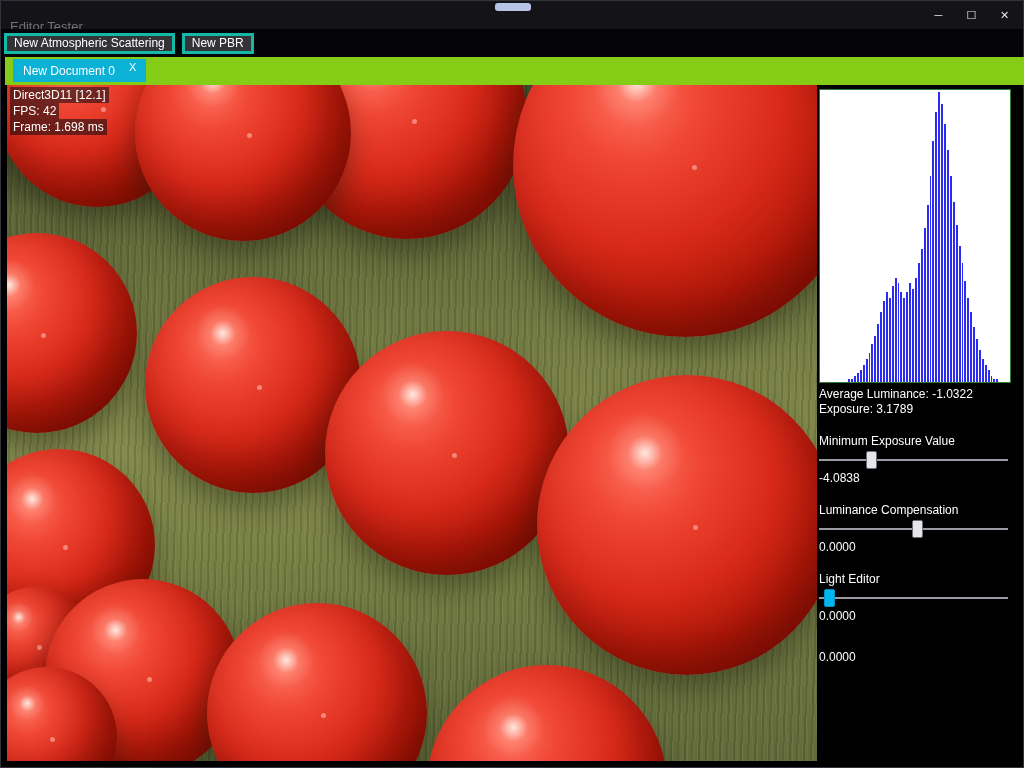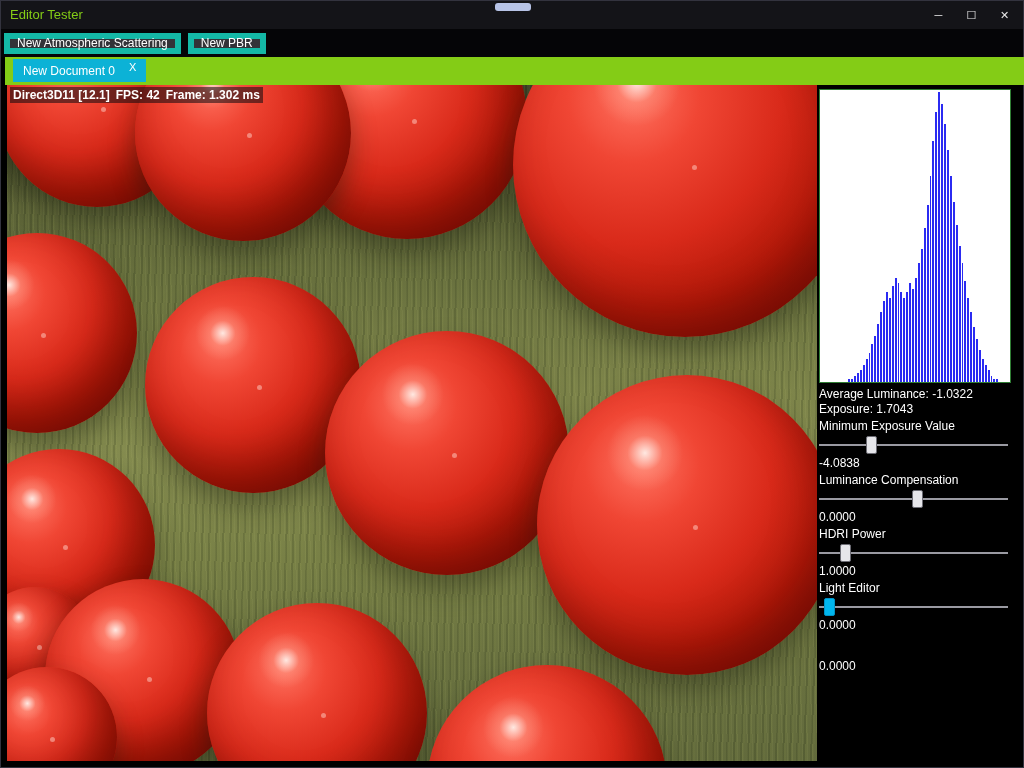--- a/index.html
+++ b/index.html
@@ -1,55 +1,55 @@
 <!DOCTYPE html>
 <html><head>
 <meta charset="utf-8">
 <style>
   html,body{margin:0;padding:0;background:#000;}
   body{width:1024px;height:768px;font-family:"Liberation Sans",sans-serif;color:#fff;overflow:hidden;}
   .window{position:relative;width:1024px;height:768px;background:#000;border:1px solid #33333e;box-sizing:border-box;}
 
   
   .titlebar{position:absolute;left:0;top:0;width:100%;height:28px;background:#141418;}
-  .title{position:absolute;left:9px;top:0;line-height:28px;font-size:13px;color:#84cc16;}
+  .title{position:absolute;left:9px;top:12px;line-height:28px;font-size:13px;color:#737373;}
   .drag-pill{position:absolute;left:494px;top:2px;width:36px;height:8px;border-radius:3px;background:#b7c3e6;}
   .win-buttons{position:absolute;right:2px;top:0;height:28px;display:flex;}
   .win-btn{width:33px;height:28px;display:flex;align-items:center;justify-content:center;font-size:11px;color:#e8e8e8;cursor:default;}
 
   
   .toolbar{position:absolute;left:0;top:28px;width:100%;height:28px;background:#050507;display:flex;align-items:center;gap:7px;padding-left:3px;box-sizing:border-box;}
-  .tool-btn{height:21px;padding:0 7px;background:#333338;border:6px solid #14b8a6;color:#fff;font-size:12px;font-family:inherit;display:flex;align-items:center;}
+  .tool-btn{height:21px;padding:0 7px;background:#333338;border:3px solid #14b8a6;color:#fff;font-size:12px;font-family:inherit;display:flex;align-items:center;}
 
   
   .tabbar{position:absolute;left:4px;top:56px;width:100%;height:28px;background:#84cc16;}
   .tab{position:absolute;left:8px;top:2px;height:23px;display:inline-flex;align-items:center;gap:14px;padding:0 10px;background:#0cb2d6;color:#fff;font-size:12px;}
   .tab-close{font-size:11px;line-height:1;margin-top:-6px;}
 
   
   .viewport{position:absolute;left:6px;top:84px;width:810px;height:676px;overflow:hidden;background:
     radial-gradient(ellipse 60% 30% at 5% 0%, rgba(15,20,8,0.55), rgba(0,0,0,0) 60%),
     repeating-linear-gradient(92deg, rgba(25,35,12,0.16) 0 2px, rgba(130,140,70,0.12) 2px 4px, rgba(0,0,0,0) 4px 7px),
     repeating-linear-gradient(88deg, rgba(210,215,130,0.07) 0 1px, rgba(0,0,0,0) 1px 5px),
     linear-gradient(180deg,#43482c 0%,#545a33 12%,#68703e 28%,#7d844a 45%,#858c50 55%,#788046 70%,#6a7240 85%,#626a3c 100%);}
   .sphere{position:absolute;border-radius:50%;background:
     radial-gradient(circle at 36% 26%, rgba(255,246,240,0.9) 0%, rgba(255,170,150,0.35) 6%, rgba(255,120,100,0) 13%),
     radial-gradient(circle at 35% 30%, #ff7260 0%, #f04634 20%, #d92a1a 45%, #b21808 66%, #850e04 87%, #640a03 100%);
     box-shadow: inset -16px -22px 44px rgba(70,5,0,0.38), 0 14px 26px rgba(25,30,12,0.38);}
   .sphere::after{content:"";position:absolute;left:52%;top:50%;width:5px;height:5px;border-radius:50%;background:rgba(255,210,200,0.5);}
-  .stats{position:absolute;left:3px;top:2px;display:flex;flex-direction:row;align-items:flex-start;font-weight:bold;}
+  .stats{position:absolute;left:3px;top:2px;display:flex;flex-direction:column;align-items:flex-start;}
   .stat-line{font-size:12px;line-height:14px;color:#fff;background:rgba(10,10,14,0.55);padding:1px 3px;}
 
   
   .sidepanel{position:absolute;left:818px;top:84px;width:192px;height:682px;background:#000;}
   .histogram{margin-top:4px;height:294px;background:#ffffff;border:1px solid #2f7d33;box-sizing:border-box;display:flex;align-items:flex-end;padding:2px 2px 0 2px;overflow:hidden;}
   .hist-bar{flex:1 1 0;margin-right:1px;background:#2b2bf2;}
   .panel-text{font-size:12px;line-height:15px;color:#fff;}
   .stat-top{margin-top:4px;}
-  .slider-group{margin-top:2px;}
+  .slider-group{margin-top:17px;}
   .slider{position:relative;height:22px;}
   .slider-track{position:absolute;left:0;right:3px;top:10px;height:2px;background:#9a9aa2;}
   .slider-thumb{position:absolute;top:2px;width:11px;height:18px;background:#e6e6ea;border:1px solid #6c6c74;border-radius:2px;box-sizing:border-box;}
   .slider-thumb.accent{background:#00b6ee;border-color:#0092c4;}
   .trailing{margin-top:26px;}
 </style>
 </head>
 <body>
 
 <div class="window">
@@ -89,21 +89,21 @@
         <div class="sphere" style="left: -44px; top: 364px; width: 192px; height: 192px;"></div>
         <div class="sphere" style="left: -30px; top: 502px; width: 116px; height: 116px;"></div>
         <div class="sphere" style="left: 38px; top: 494px; width: 196px; height: 196px;"></div>
         <div class="sphere" style="left: 200px; top: 518px; width: 220px; height: 220px;"></div>
         <div class="sphere" style="left: -30px; top: 582px; width: 140px; height: 140px;"></div>
         <div class="sphere" style="left: 420px; top: 580px; width: 240px; height: 240px;"></div>
       </div>
     <div class="stats">
         <div class="stat-line">Direct3D11 [12.1]</div>
         <div class="stat-line">FPS: 42</div>
-        <div class="stat-line">Frame: 1.302 ms</div>
+        <div class="stat-line">Frame: 1.698 ms</div>
       </div>
   </div>
 
   <div class="sidepanel">
     <div class="histogram">
         <div class="hist-bar" style="height: 0%; background: rgb(43, 43, 242);"></div>
         <div class="hist-bar" style="height: 0%; background: rgb(43, 43, 242);"></div>
         <div class="hist-bar" style="height: 0%; background: rgb(43, 43, 242);"></div>
         <div class="hist-bar" style="height: 0%; background: rgb(43, 43, 242);"></div>
         <div class="hist-bar" style="height: 0%; background: rgb(43, 43, 242);"></div>
@@ -161,47 +161,39 @@
         <div class="hist-bar" style="height: 6%; background: rgb(43, 43, 242);"></div>
         <div class="hist-bar" style="height: 4%; background: rgb(43, 43, 242);"></div>
         <div class="hist-bar" style="height: 2%; background: rgb(43, 43, 242);"></div>
         <div class="hist-bar" style="height: 1%; background: rgb(43, 43, 242);"></div>
         <div class="hist-bar" style="height: 1%; background: rgb(43, 43, 242);"></div>
         <div class="hist-bar" style="height: 0%; background: rgb(43, 43, 242);"></div>
         <div class="hist-bar" style="height: 0%; background: rgb(43, 43, 242);"></div>
         <div class="hist-bar" style="height: 0%; background: rgb(43, 43, 242);"></div>
       </div>
     <div class="panel-text stat-top">Average Luminance: -1.0322</div>
-    <div class="panel-text">Exposure: 1.7043</div>
+    <div class="panel-text">Exposure: 3.1789</div>
     <div>
         <div class="slider-group">
           <div class="panel-text">Minimum Exposure Value</div>
           <div class="slider">
             <div class="slider-track"></div>
             <div class="slider-thumb" style="left: calc(26% - 2.86px);"></div>
           </div>
           <div class="panel-text">-4.0838</div>
         </div>
         <div class="slider-group">
           <div class="panel-text">Luminance Compensation</div>
           <div class="slider">
             <div class="slider-track"></div>
             <div class="slider-thumb" style="left: calc(51.5% - 5.665px);"></div>
           </div>
           <div class="panel-text">0.0000</div>
         </div>
         <div class="slider-group">
-          <div class="panel-text">HDRI Power</div>
-          <div class="slider">
-            <div class="slider-track"></div>
-            <div class="slider-thumb" style="left: calc(11.5% - 1.265px);"></div>
-          </div>
-          <div class="panel-text">1.0000</div>
-        </div>
-        <div class="slider-group">
           <div class="panel-text">Light Editor</div>
           <div class="slider">
             <div class="slider-track"></div>
             <div class="slider-thumb accent" style="left: calc(3% - 0.33px);"></div>
           </div>
           <div class="panel-text">0.0000</div>
         </div>
       </div>
     <div class="panel-text trailing">0.0000</div>
   </div>

